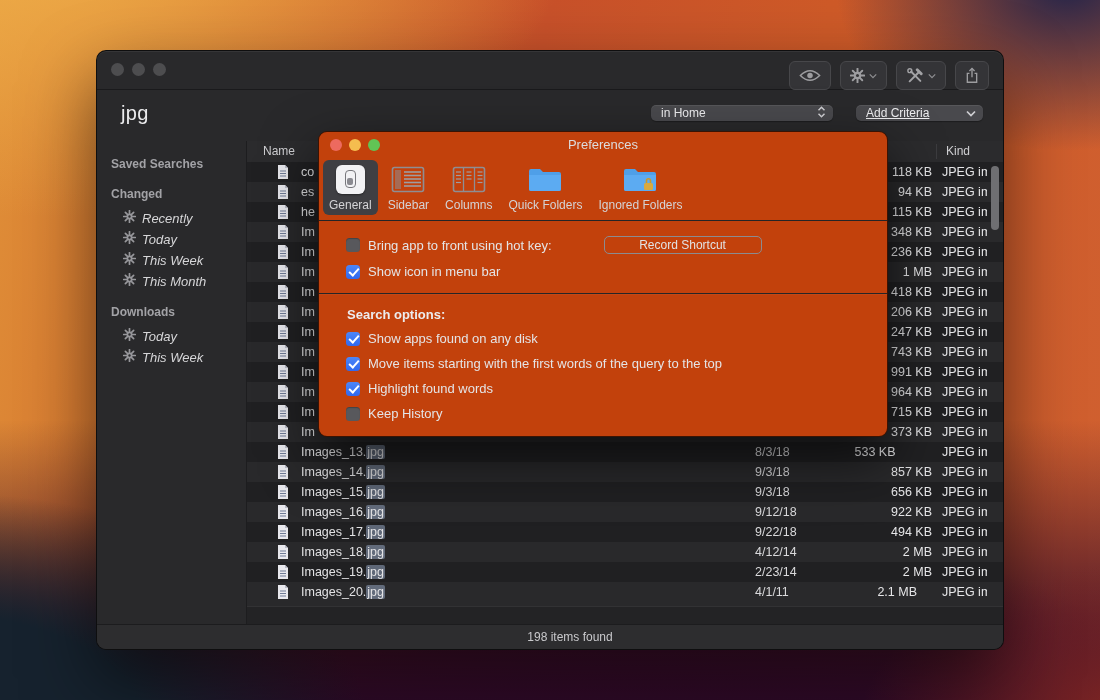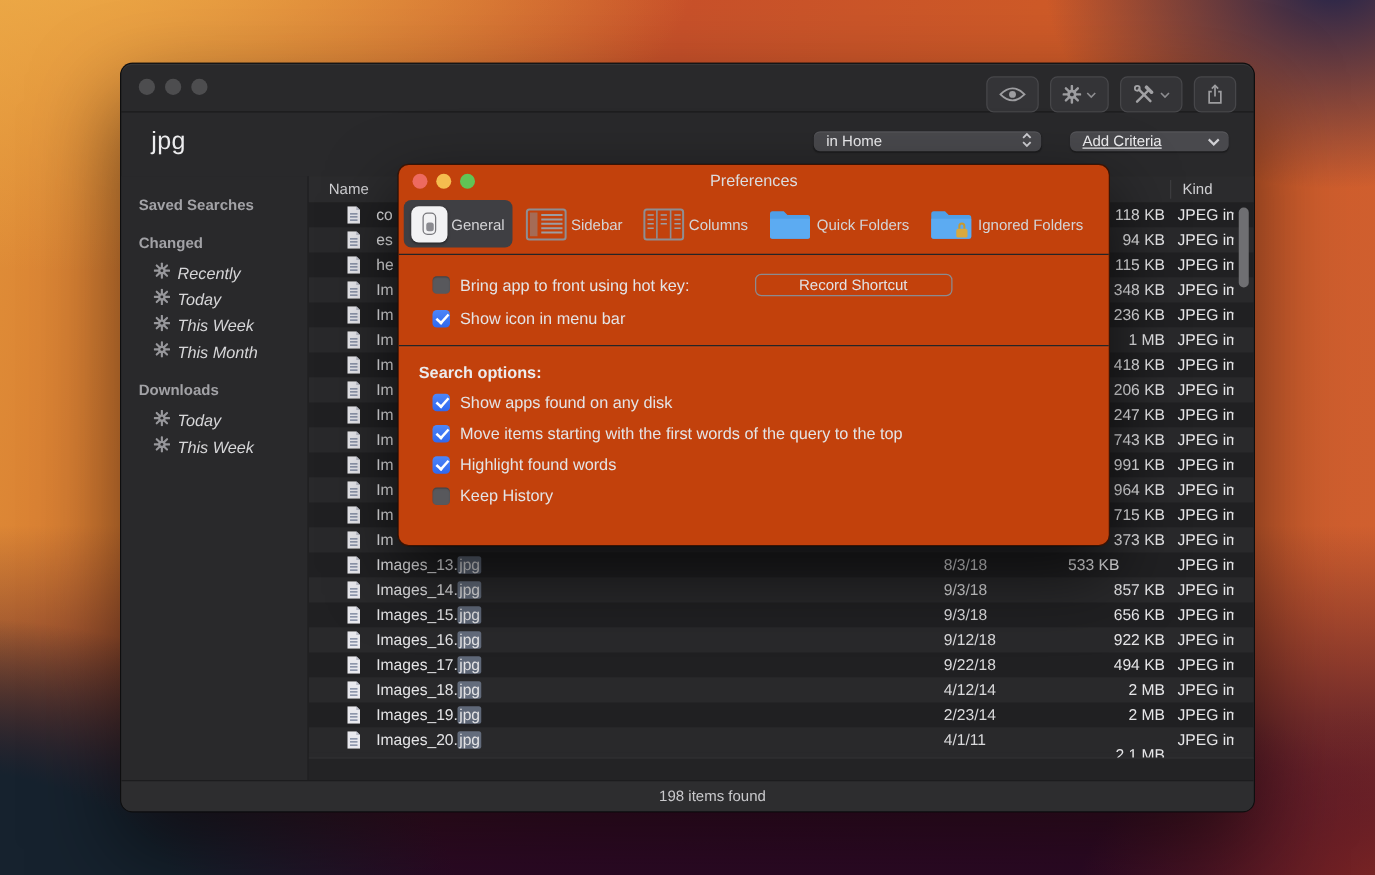--- a/index.html
+++ b/index.html
@@ -77,42 +77,42 @@
   
   .prefs{position:absolute;left:318px;top:131px;width:570px;height:306px;background:#c2410c;
     border-radius:9px;border:1px solid rgba(0,0,0,.7);
     box-shadow:0 22px 55px rgba(0,0,0,.65);box-sizing:border-box;}
   .prefs .ptitlebar{position:relative;height:26px;}
   .prefs .plights{position:absolute;left:11px;top:7px;display:flex;gap:7px;}
   .plight{width:12px;height:12px;border-radius:50%;}
   .ptitle{text-align:center;line-height:26px;font-size:13px;color:#dcdcde;}
   .ptabs{display:flex;align-items:flex-end;gap:4px;padding:2px 4px 5px 4px;
     border-bottom:1px solid #242426;}
-  .ptab{display:flex;flex-direction:row;align-items:center;gap:3px;
+  .ptab{display:flex;flex-direction:column;align-items:center;gap:3px;
     padding:4px 6px 3px 6px;border-radius:6px;font-size:12px;color:#d4d4d7;}
   .ptab.selected{background:#3f3f43;}
   .ptab .ticon{height:31px;display:flex;align-items:center;justify-content:center;}
   .gen-ic{width:29px;height:29px;background:#f2f2f4;border-radius:6px;position:relative;
     box-shadow:0 1px 2px rgba(0,0,0,.4);}
   .gen-ic .sw{position:absolute;left:9px;top:5px;width:11px;height:18px;border:1.5px solid #77777c;
     border-radius:4px;box-sizing:border-box;}
   .gen-ic .knob{position:absolute;left:11.5px;top:13px;width:6px;height:7px;background:#8a8a90;
     border-radius:2px;}
   .pbody{padding:10px 0 0 0;font-size:13px;color:#e4e4e6;}
   .opt-row{display:flex;align-items:center;gap:8px;padding:5px 0 5px 27px;}
   .cb{width:14px;height:14px;border-radius:3.5px;box-sizing:border-box;position:relative;flex:0 0 auto;}
   .cb.off{background:#58585c;box-shadow:inset 0 1px 1px rgba(0,0,0,.25);}
   .cb.on{background:linear-gradient(180deg,#4d86f8,#2f68ef);}
   .cb.on::after{content:"";position:absolute;left:4.5px;top:1.5px;width:4px;height:8px;
     border-right:2px solid #fff;border-bottom:2px solid #fff;transform:rotate(42deg);}
   .recordbtn{margin-left:44px;width:158px;height:18px;border:1px solid #8b8b90;border-radius:5px;
     background:transparent;color:#e2e2e4;font-size:12px;line-height:16px;text-align:center;
     box-sizing:border-box;}
   .pdivider{height:1px;background:#252527;box-shadow:0 1px 0 rgba(255,255,255,.04);margin:9px 0;}
-  .sec-label{padding:4px 0 4px 16px;font-weight:bold;font-size:13px;color:#ececee;}
+  .sec-label{padding:4px 0 4px 28px;font-weight:bold;font-size:13px;color:#ececee;}
   
   .doc-ic{display:block;}
 </style>
 </head>
 <body>
 
 <div class="stage">
   <div class="wallpaper"></div>
 
   <div class="window">
@@ -690,21 +690,21 @@
                 <path d="M8 0 L11 3 H8 Z" fill="#b9bcc8"></path>
                 <g stroke="#6f7b95" stroke-width="1">
                   <line x1="3" y1="6" x2="9" y2="6"></line>
                   <line x1="3" y1="8.5" x2="9" y2="8.5"></line>
                   <line x1="3" y1="11" x2="9" y2="11"></line>
                 </g>
               </svg>
             </span>
             <span class="fname"><span>Images_20.</span><span class="hl">jpg</span></span>
             <span class="fdate">4/1/11</span>
-            <span class="fsize" style="width: 80px; right: 71px; margin-top: 12px;">2.1 MB</span>
+            <span class="fsize" style="width: 80px; right: 86px;">2.1 MB</span>
             <span class="fkind">JPEG ima</span>
           </div>
         </div>
       <div class="scrolltrack">
         <div class="scrollthumb"></div>
       </div>
     </div>
     <div class="belowlist"></div>
 
     <div class="statusbar">

